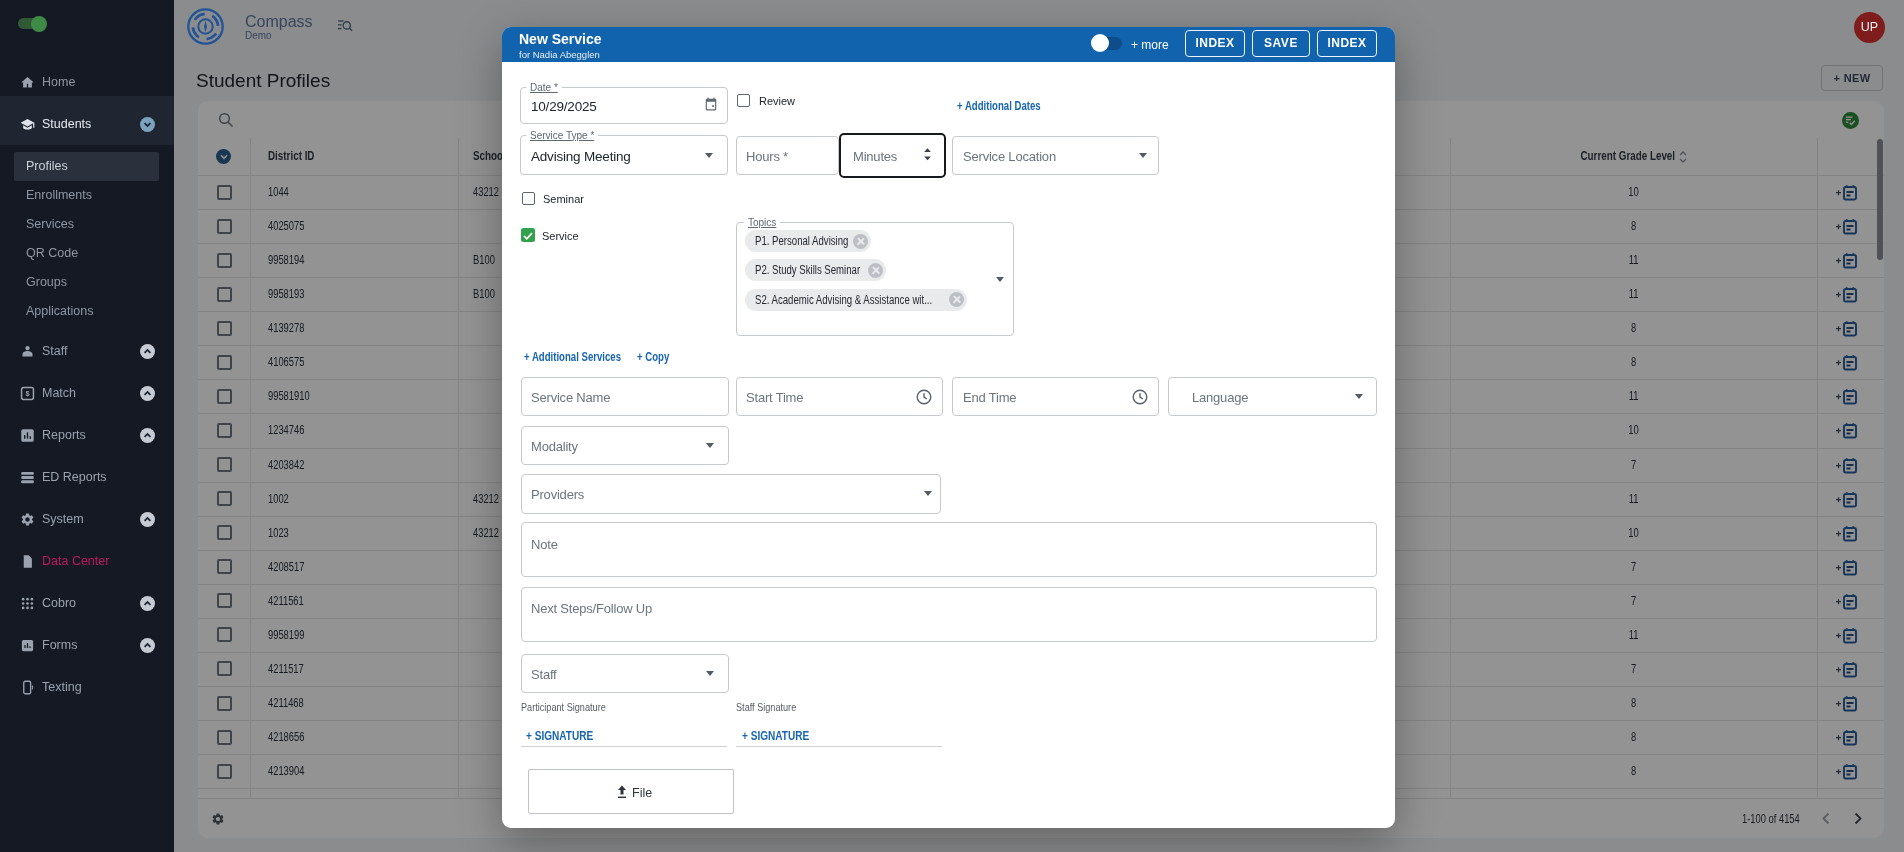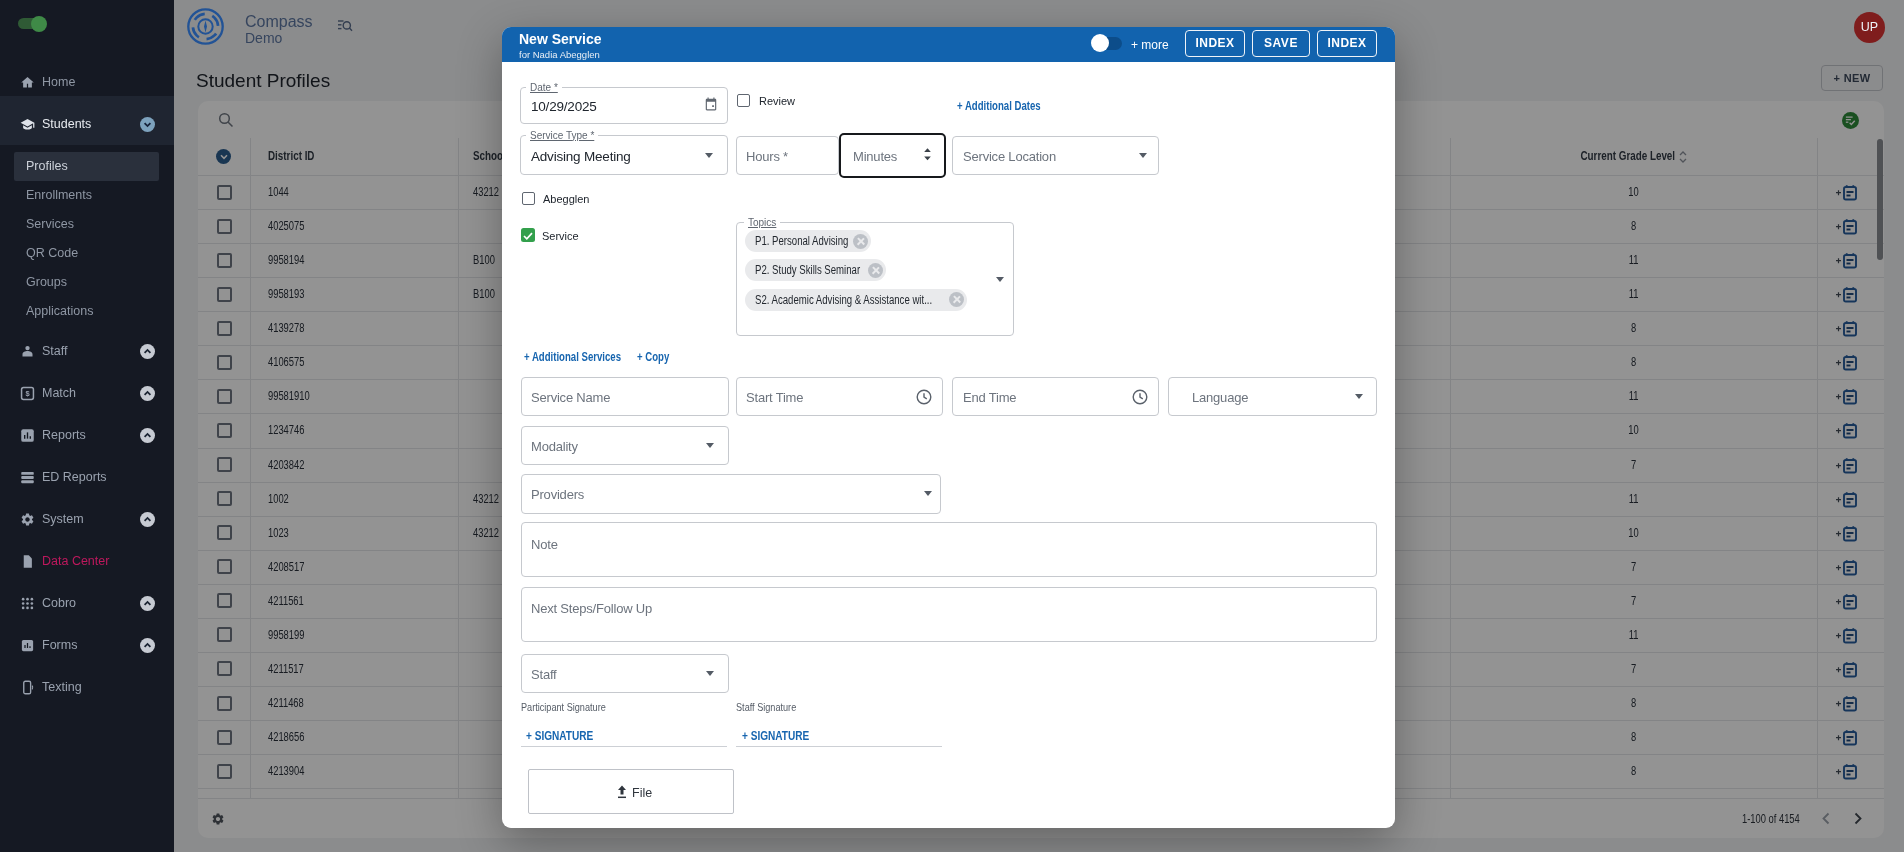--- a/index.html
+++ b/index.html
@@ -314,21 +314,21 @@
 </div>
 
 <div id="topbar">
   <svg class="abs" style="left:12px;top:7px" width="39" height="39" viewBox="0 0 39 39">
     <circle cx="19.5" cy="19.5" r="17.2" fill="none" stroke="#225396" stroke-width="2.3"></circle>
     <circle cx="19.5" cy="19.5" r="12.6" fill="none" stroke="#225396" stroke-width="2.7" stroke-dasharray="12 7.8" stroke-dashoffset="3.2" transform="rotate(45 19.5 19.5)"></circle>
     <circle cx="19.5" cy="19.5" r="7.2" fill="none" stroke="#225396" stroke-width="2"></circle>
     <path d="M19.5 13.5 L21 19.5 L19.5 25.5 L18 19.5 Z" fill="#225396"></path>
   </svg>
   <div class="abs" style="left:71px;top:13px;font-size:16px;color:#36455e">Compass</div>
-  <div class="abs" style="left:71px;top:30px;font-size:14px;color:#36455e">Demo</div>
+  <div class="abs" style="left:71px;top:30px;font-size:10px;color:#36455e">Demo</div>
   <svg class="abs" style="left:163px;top:19px" width="16" height="15" viewBox="0 0 16 15">
     <g stroke="#333e50" stroke-width="1.4">
       <line x1="1" y1="2" x2="6.5" y2="2"></line>
       <line x1="1" y1="5.8" x2="4.5" y2="5.8"></line>
       <line x1="1" y1="9.6" x2="4.5" y2="9.6"></line>
     </g>
     <circle cx="9.8" cy="6.4" r="3.6" fill="none" stroke="#333e50" stroke-width="1.4"></circle>
     <line x1="12.4" y1="9" x2="15" y2="11.8" stroke="#333e50" stroke-width="1.4"></line>
   </svg>
   <div class="abs" style="left:1680px;top:12px;width:31px;height:31px;border-radius:50%;background:#7f1d1d;color:#eef3f8;font-size:12.5px;text-align:center;line-height:31px">UP</div>
@@ -516,21 +516,21 @@
 <div class="fld" style="left:337px;top:105.5px;width:107px;height:45px;border:2px solid #17191c;border-radius:5px"></div>
 <div class="ph" style="left:351px;top:121.5px">Minutes</div>
 <svg class="abs" style="left:421px;top:119px" width="9" height="17" viewBox="0 0 9 17">
       <path d="M1.2 6 L4.5 2.3 L7.8 6 Z" fill="#3a4048"></path>
       <path d="M1.2 10.5 L4.5 14.2 L7.8 10.5 Z" fill="#3a4048"></path>
     </svg>
 <div class="fld" style="left:450px;top:109px;width:207px;height:39px"></div>
 <div class="ph" style="left:461px;top:121.5px">Service Location</div>
 <div class="arrow" style="left:637px;top:126px"></div>
 <div class="abs" style="left:20px;top:165px;width:13px;height:13px;border:1.8px solid #5f6670;border-radius:2px"></div>
-<div class="cklbl" style="left:41px;top:166px">Abegglen</div>
+<div class="cklbl" style="left:41px;top:166px">Seminar</div>
 <div class="abs" style="left:19px;top:201px;width:14px;height:14px;background:#33a04c;border-radius:2.5px"></div>
 <svg class="abs" style="left:21px;top:204.5px" width="10" height="8" viewBox="0 0 10 8">
       <path d="M1 4 L3.8 6.8 L9 1.2" fill="none" stroke="#fff" stroke-width="1.7"></path>
     </svg>
 <div class="cklbl" style="left:40px;top:202.5px">Service</div>
 <div class="fld" style="left:234px;top:195px;width:278px;height:114px"></div>
 <div class="flbl" style="left:242px;top:189.5px">Topics</div>
 <div class="chip" style="left:243px;top:203px;width:126px">
       <span>P1. Personal Advising</span>
       <div class="chipx"></div>

